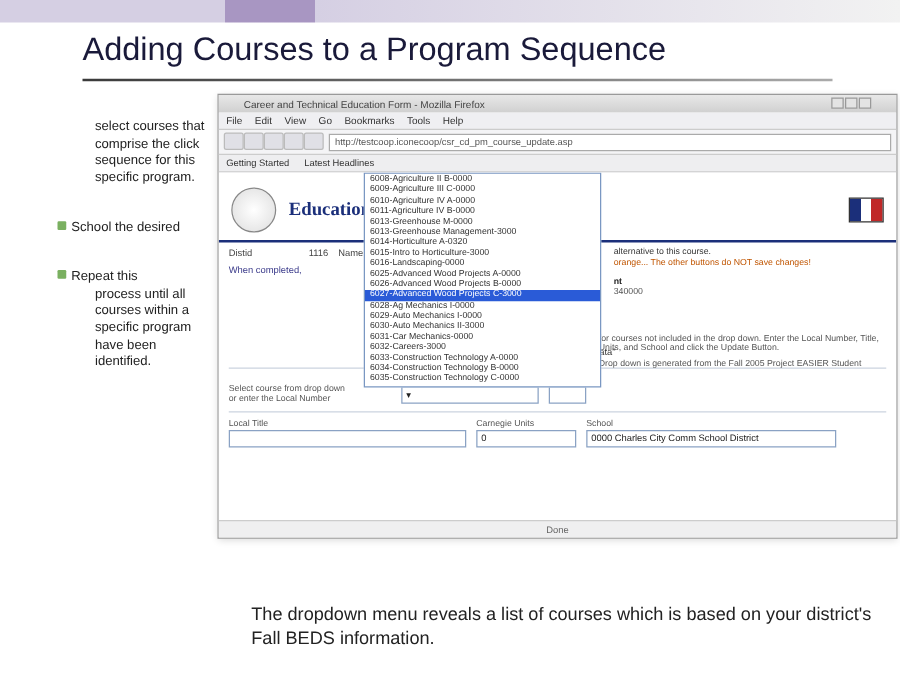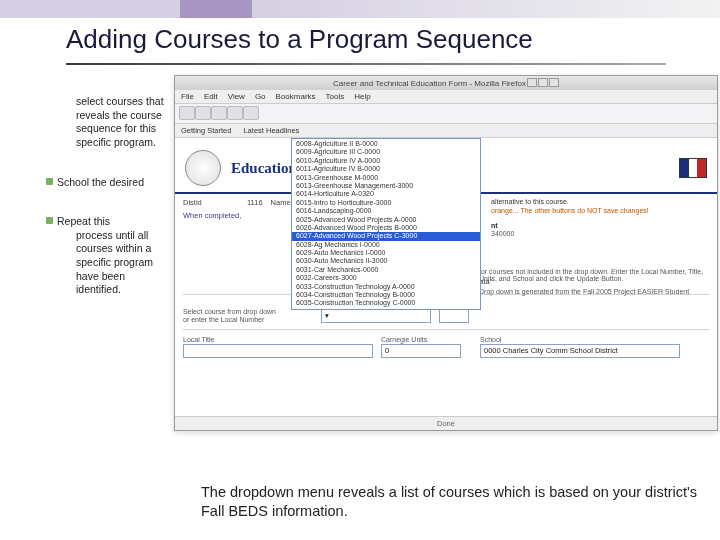--- a/index.html
+++ b/index.html
@@ -67,21 +67,21 @@
     box-shadow: 0 2px 6px rgba(0,0,0,0.15);
   }
   .browser .titlebar {
     height: 14px;
     background: linear-gradient(#e8e8e8,#d0d0d0);
     display: flex;
     align-items: center;
     padding: 0 20px;
     font-size: 8px;
     color: #444;
-    justify-content: center;
+    justify-content: space-between;
   }
   .browser .titlebar .winbtns span {
     display: inline-block; width: 10px; height: 9px;
     background: #e3e3e3; border: 1px solid #999; margin-left: 1px;
   }
   .browser .menubar {
     height: 14px;
     background: #efeff2;
     display: flex;
     align-items: center;
@@ -224,21 +224,21 @@
 
 <div class="topbar"></div>
 
 <h1 class="title">Adding Courses to a Program Sequence</h1>
 <div class="title-underline"></div>
 
 <div class="main">
 
   <div class="sidebar">
     <div class="note">
-      <span class="rest">select courses that reveals the course sequence for this specific program.</span>
+      <span class="rest">select courses that comprise the click sequence for this specific program.</span>
     </div>
     <div class="note">
       <span class="first"><span class="bullet"></span><span>School the desired</span></span>
     </div>
     <div class="note">
       <span class="first"><span class="bullet"></span><span>Repeat this</span></span>
       <span class="rest">process until all courses within a specific program have been identified.</span>
     </div>
   </div>
 
@@ -251,20 +251,21 @@
       <span>File</span>
       <span>Edit</span>
       <span>View</span>
       <span>Go</span>
       <span>Bookmarks</span>
       <span>Tools</span>
       <span>Help</span>
     </div>
     <div class="toolbar">
       <span class="nav"><span></span><span></span><span></span><span></span><span></span></span>
+      <span class="addr">http://testcoop.iconecoop/csr_cd_pm_course_update.asp</span>
     </div>
     <div class="bookbar">
       <span>Getting Started</span>
       <span>Latest Headlines</span>
     </div>
 
     <div class="content">
 
       <div class="ed-header">
         <div class="seal"></div>
@@ -340,21 +341,21 @@
         <div class="sep"></div>
         <div class="field-row">
           <div class="field-col" style="width:190px;">
             <label>Local Title</label>
             <div class="inp"></div>
           </div>
           <div class="field-col" style="width:80px;">
             <label>Carnegie Units</label>
             <div class="inp">0</div>
           </div>
-          <div class="field-col" style="width:200px;margin-left:11px;">
+          <div class="field-col" style="width:200px;">
             <label>School</label>
             <div class="inp">0000 Charles City Comm School District</div>
           </div>
         </div>
       </div>
 
     </div>
     <div class="status">Done</div>
   </div>
 

